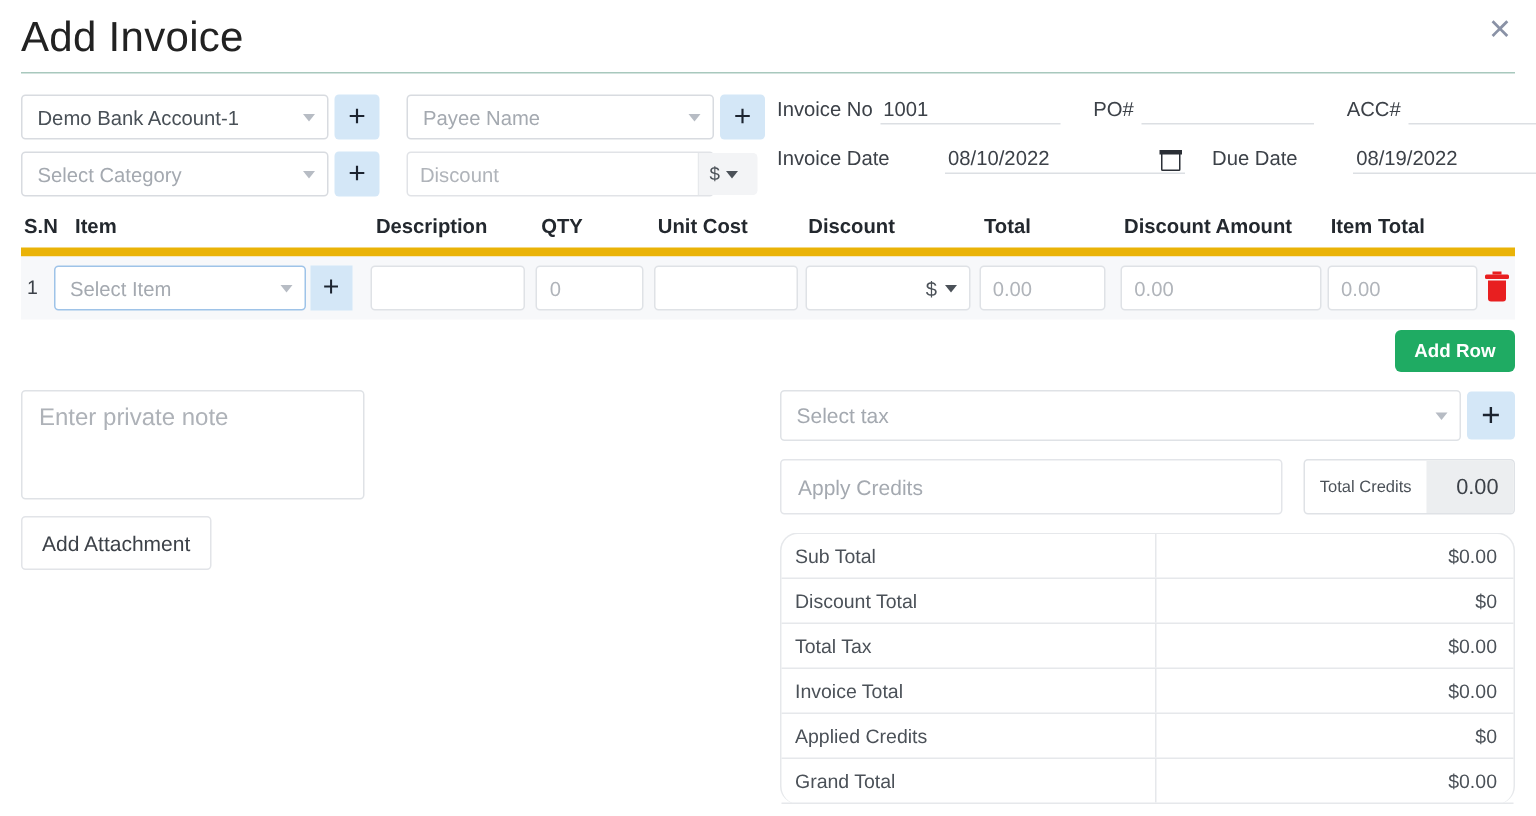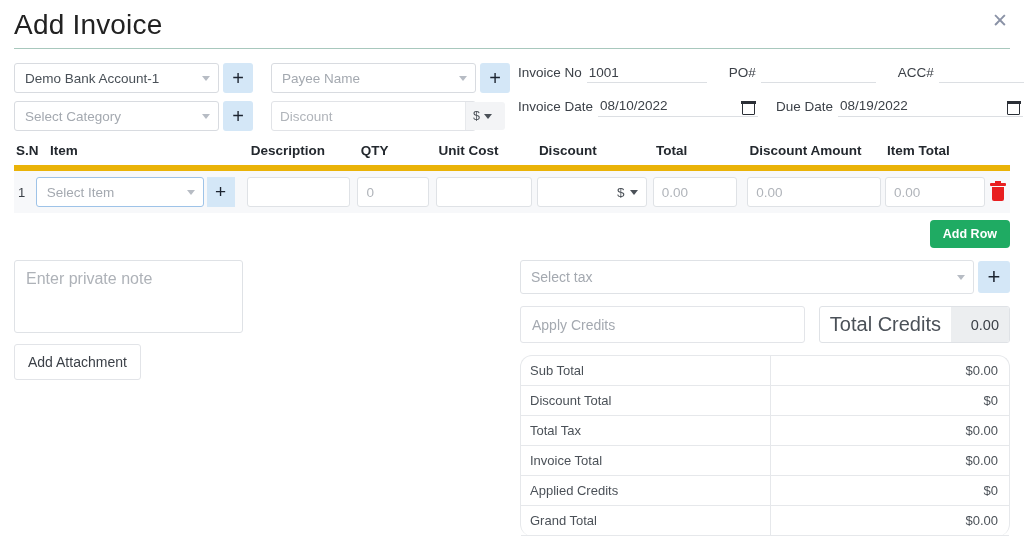--- a/index.html
+++ b/index.html
@@ -76,21 +76,21 @@
   
   .col-right { flex:1; padding-left: 8px; }
   .fline { display:flex; align-items:flex-end; margin-bottom: 13px; }
   .flabel { font-size:13.5px; color:#3c4148; margin-right:5px; white-space:nowrap; line-height:20px; }
   .funder {
     border:none; border-bottom:1px solid #dcdfe3; outline:none;
     height:20px; font-size:13.5px; color:#3c4148; background:transparent;
     padding:0 2px 1px 2px; font-family:"Liberation Sans", sans-serif;
   }
   .fdate { position:relative; }
-  .fdate .funder { padding-right:22px; }
+  .fdate .funder { padding-right:22px;margin-left:32px; }
   .calico {
     position:absolute; right:3px; bottom:2px; width:13px; height:13px;
     border:1.6px solid #2b2f36; border-radius:1px;
   }
   .calico:before {
     content:""; position:absolute; left:-1.6px; right:-1.6px; top:-1.6px; height:3px;
     background:#2b2f36;
   }
 
   
@@ -195,21 +195,21 @@
   .credits-inp {
     flex:1; height:37px; border:1px solid #e3e5e9; border-radius:3px; outline:none;
     padding:0 11px; font-size:14px; color:#495057; background:#fff;
     font-family:"Liberation Sans", sans-serif;
   }
   .credits-inp::placeholder { color:#a4a9b0; }
   .totcred {
     display:flex; align-items:stretch; height:37px;
     border:1px solid #dfe2e6; border-radius:3px; overflow:hidden; background:#fff;
   }
-  .totcred-lbl { display:flex; align-items:center; padding:0 10px; font-size:20px; color:#4b5158; white-space:nowrap;}
+  .totcred-lbl { display:flex; align-items:center; padding:0 10px; font-size:11px; color:#4b5158; white-space:nowrap;}
   .totcred-val {
     display:flex; align-items:center; justify-content:flex-end;
     width:58px; padding-right:10px; background:#eceef0; font-size:14.5px; color:#3c4148;
   }
 
   .sumtbl { border:1px solid #e6e8eb; border-radius:12px; border-bottom:none; }
   .sumrow { display:flex; border-bottom:1px solid #e6e8eb; }
   .sumrow .k { width:250px; padding:7px 9px; font-size:13px; color:#4b5158; border-right:1px solid #e6e8eb; }
   .sumrow .v { flex:1; padding:7px 11px; font-size:13px; color:#4b5158; text-align:right; }
 </style>

